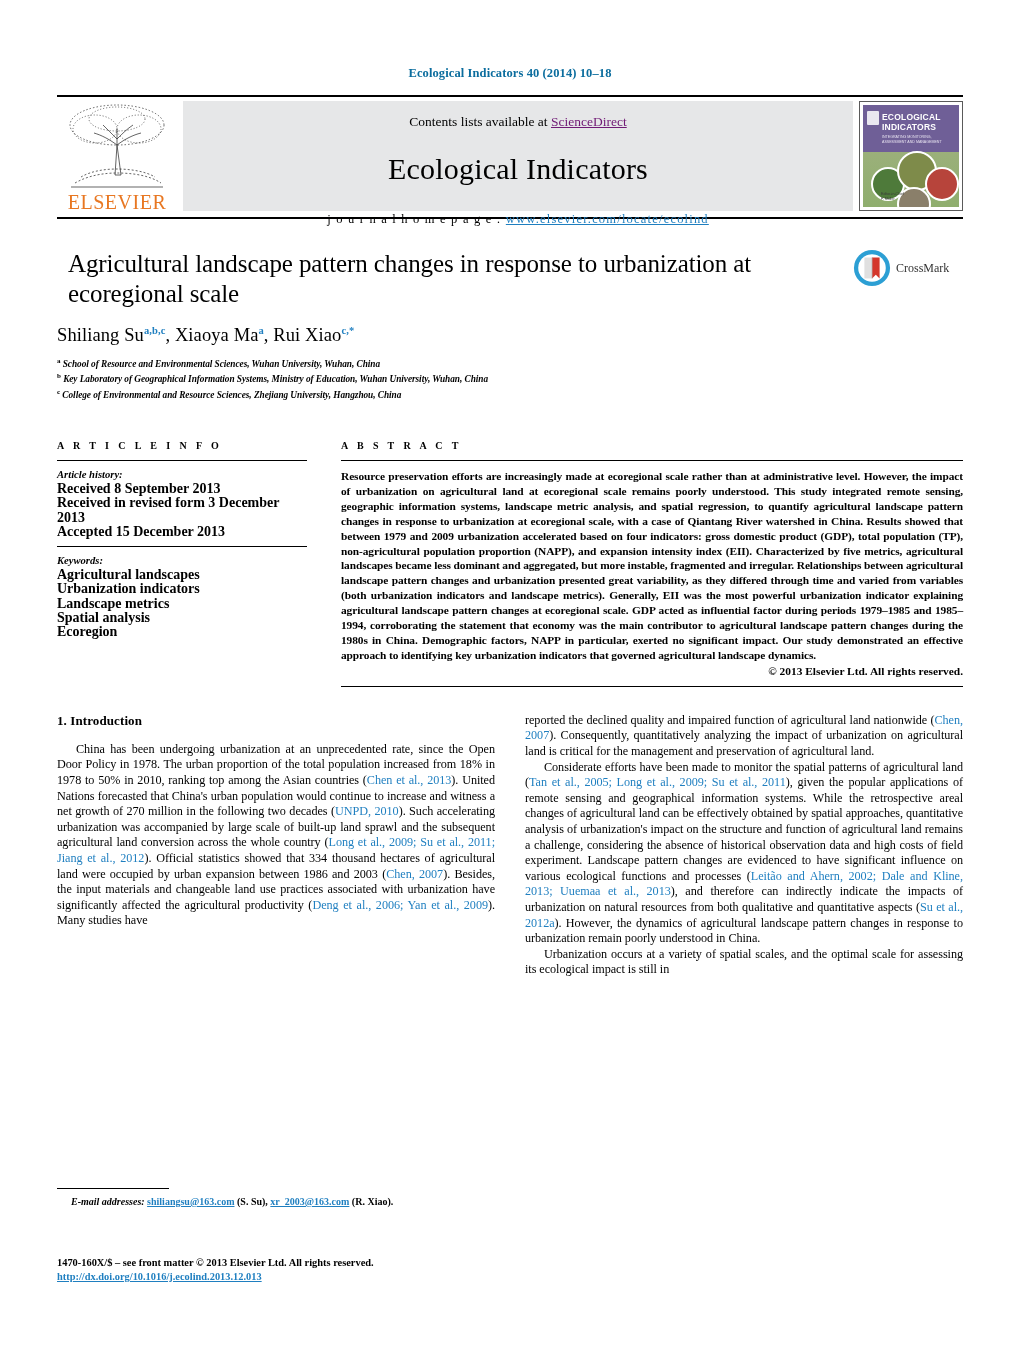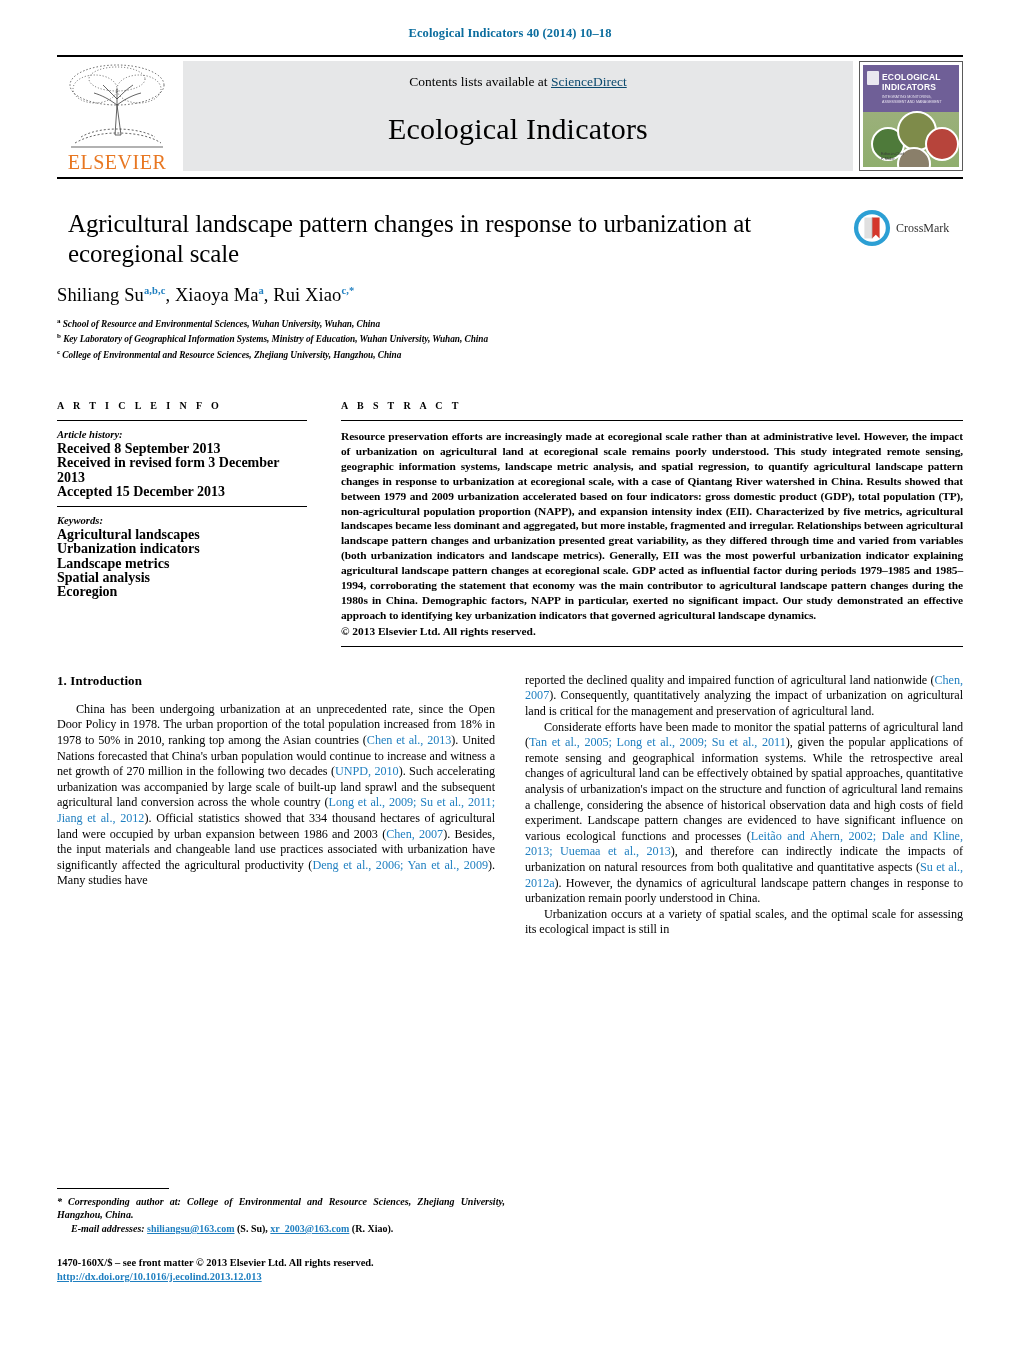--- a/index.html
+++ b/index.html
@@ -14,21 +14,21 @@
     overflow: hidden;
   }
   .page { position: relative; width: 1020px; height: 1351px; padding: 0; }
 
   
   .runhead {
     text-align: center;
     font-size: 12.5px;
     font-weight: bold;
     color: #0b6d9e;
-    padding-top: 26px;
+    padding-top: 66px;
     letter-spacing: .1px;
   }
 
   
   .masthead {
     margin: 14px 57px 0 57px;
     border-top: 2px solid #000;
     position: relative;
     display: flex;
     align-items: stretch;
@@ -53,21 +53,21 @@
   }
   .masthead-center {
     flex: 1 1 auto;
     background: #e6e7e8;
     margin: 4px 6px 6px 6px;
     text-align: center;
     padding-top: 13px;
     position: relative;
   }
   .contents-line { font-size: 13.5px; color: #000; }
-  .contents-line .sd { color: #0c4a6e; }
+  .contents-line .sd { color: #701a75; }
   .journal-name {
     font-size: 30px;
     margin-top: 22px;
     letter-spacing: .2px;
   }
   .homepage-line {
     font-size: 12.5px;
     margin-top: 26px;
     letter-spacing: 1.2px;
   }
@@ -151,21 +151,21 @@
     font-style: italic; font-weight: bold; font-size: 10.6px; line-height: 14.2px;
   }
   .hist-line, .kw-line {
     font-size: 14px; font-weight: bold; line-height: 14.2px;
   }
   .kw-block { padding-top: 7px; }
   .abs-body {
     padding-top: 8px; font-size: 11.4px; line-height: 14.9px;
     font-weight: bold; text-align: justify; letter-spacing: -.1px;
   }
-  .abs-copy { text-align: left; font-weight: bold; font-size: 11.4px; margin-top: 2px; }
+  .abs-copy { text-align: right; font-weight: bold; font-size: 11.4px; margin-top: 2px; }
   .abs-bottom-rule { border-top: 1px solid #000; margin-top: 9px; }
 
   
   .body2 {
     margin: 26px 57px 0 57px;
     display: flex; gap: 30px;
   }
   .bcol { flex: 1 1 0; width: 448px; }
   .h1 {
     font-size: 13px; font-weight: bold; margin: 0 0 13px 0; letter-spacing: .1px;
@@ -221,20 +221,23 @@
         </g>
       </svg>
       <div class="elsevier-word">ELSEVIER</div>
     </div>
 
     <div class="masthead-center">
       <div class="contents-line">
         <span>Contents lists available at </span><a class="sd" href="#">ScienceDirect</a>
       </div>
       <div class="journal-name">Ecological Indicators</div>
+      <div class="homepage-line">
+        <span>j o u r n a l   h o m e p a g e :   </span><a class="url" href="#">www.elsevier.com/locate/ecolind</a>
+      </div>
     </div>
 
     <div class="cover-thumb">
       <div class="cover-inner">
         <div class="cover-bg"></div>
         <div class="cover-elsevier"></div>
         <div class="cover-circ" style="left:8px; top:62px; width:34px; height:34px; background:#4e7a3a; border:2px solid #fff;"></div>
         <div class="cover-circ" style="left:34px; top:46px; width:40px; height:40px; background:#7e8b4a; border:2px solid #fff;"></div>
         <div class="cover-circ" style="left:62px; top:62px; width:34px; height:34px; background:#b7443b; border:2px solid #fff;"></div>
         <div class="cover-circ" style="left:34px; top:82px; width:34px; height:34px; background:#8a7f6a; border:2px solid #fff;"></div>
@@ -315,21 +318,20 @@
     </div>
     <div class="bcol">
       <p class="p" style="text-indent:0;"><span>reported the declined quality and impaired function of agricultural land nationwide (</span><span class="lnk">Chen, 2007</span><span>). Consequently, quantitatively analyzing the impact of urbanization on agricultural land is critical for the management and preservation of agricultural land.</span></p>
       <p class="p"><span>Considerate efforts have been made to monitor the spatial patterns of agricultural land (</span><span class="lnk">Tan et al., 2005; Long et al., 2009; Su et al., 2011</span><span>), given the popular applications of remote sensing and geographical information systems. While the retrospective areal changes of agricultural land can be effectively obtained by spatial approaches, quantitative analysis of urbanization's impact on the structure and function of agricultural land remains a challenge, considering the absence of historical observation data and high costs of field experiment. Landscape pattern changes are evidenced to have significant influence on various ecological functions and processes (</span><span class="lnk">Leitão and Ahern, 2002; Dale and Kline, 2013; Uuemaa et al., 2013</span><span>), and therefore can indirectly indicate the impacts of urbanization on natural resources from both qualitative and quantitative aspects (</span><span class="lnk">Su et al., 2012a</span><span>). However, the dynamics of agricultural landscape pattern changes in response to urbanization remain poorly understood in China.</span></p>
       <p class="p"><span>Urbanization occurs at a variety of spatial scales, and the optimal scale for assessing its ecological impact is still in</span></p>
     </div>
   </div>
 
   <div class="footnote">
     <div class="fn-rule"></div>
-    <div class="fn-text">* Corresponding author at: College of Environmental and Resource Sciences, Zhejiang University, Hangzhou, China.</div>
     <div class="fn-email">
       <i>E-mail addresses:</i>
       <a class="lnk" href="#">shiliangsu@163.com</a>
       <span>(S. Su)</span><span>, </span>
       <a class="lnk" href="#">xr_2003@163.com</a>
       <span>(R. Xiao).</span>
     </div>
   </div>
 
   <div class="imprint">

